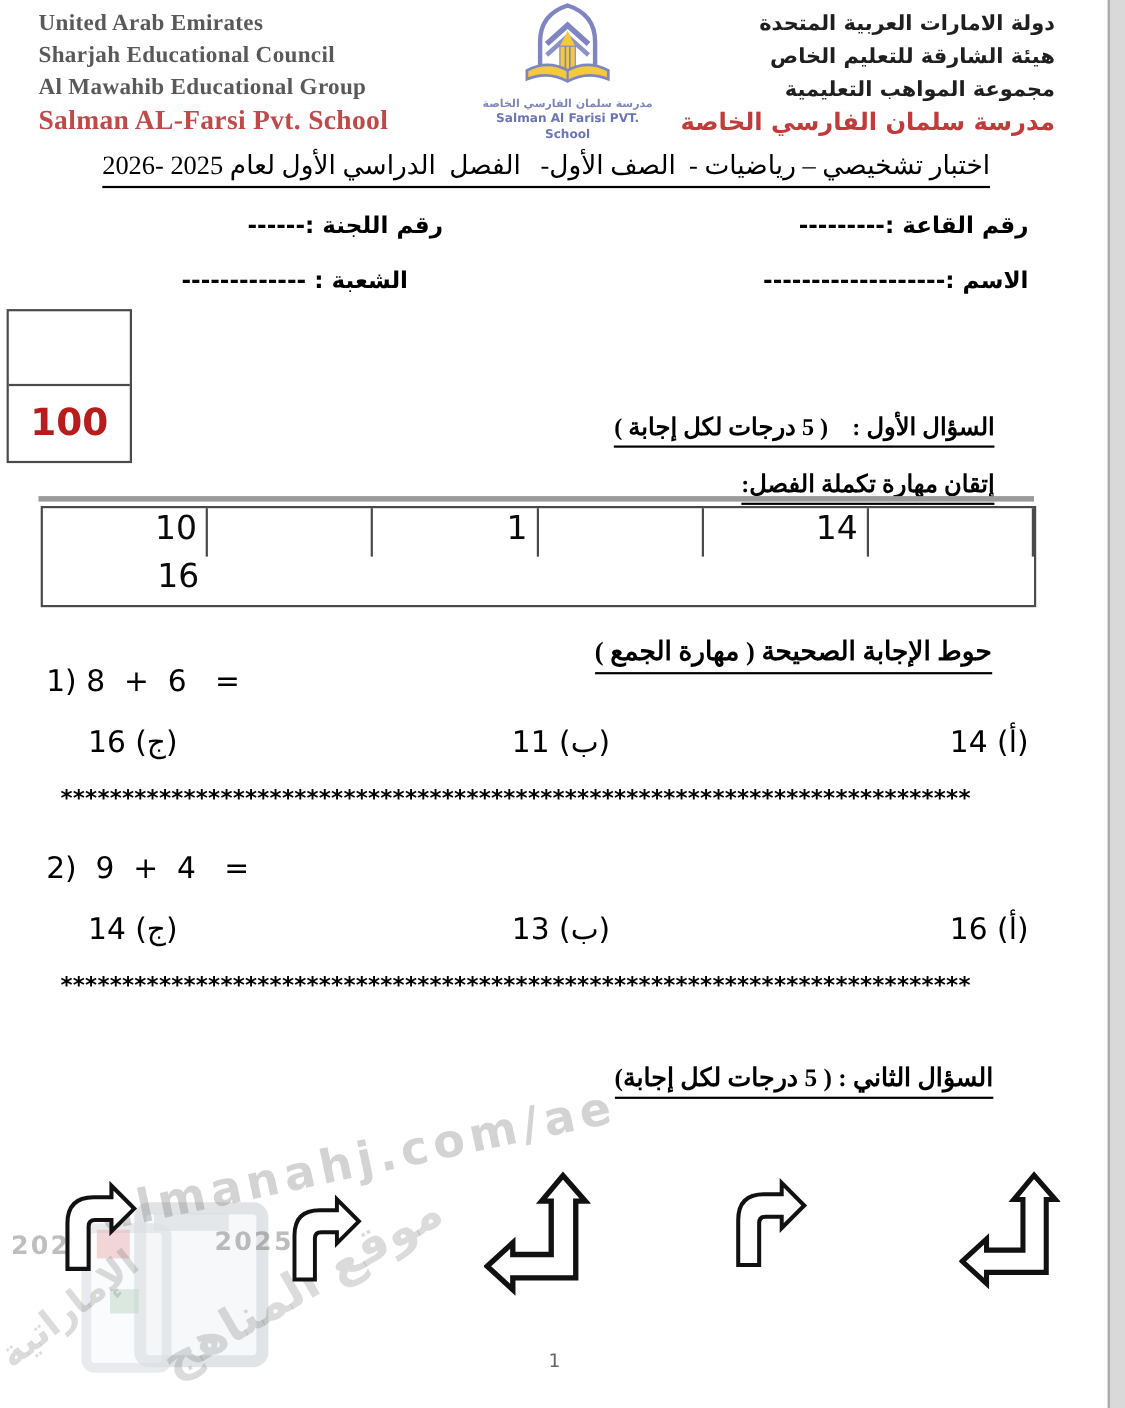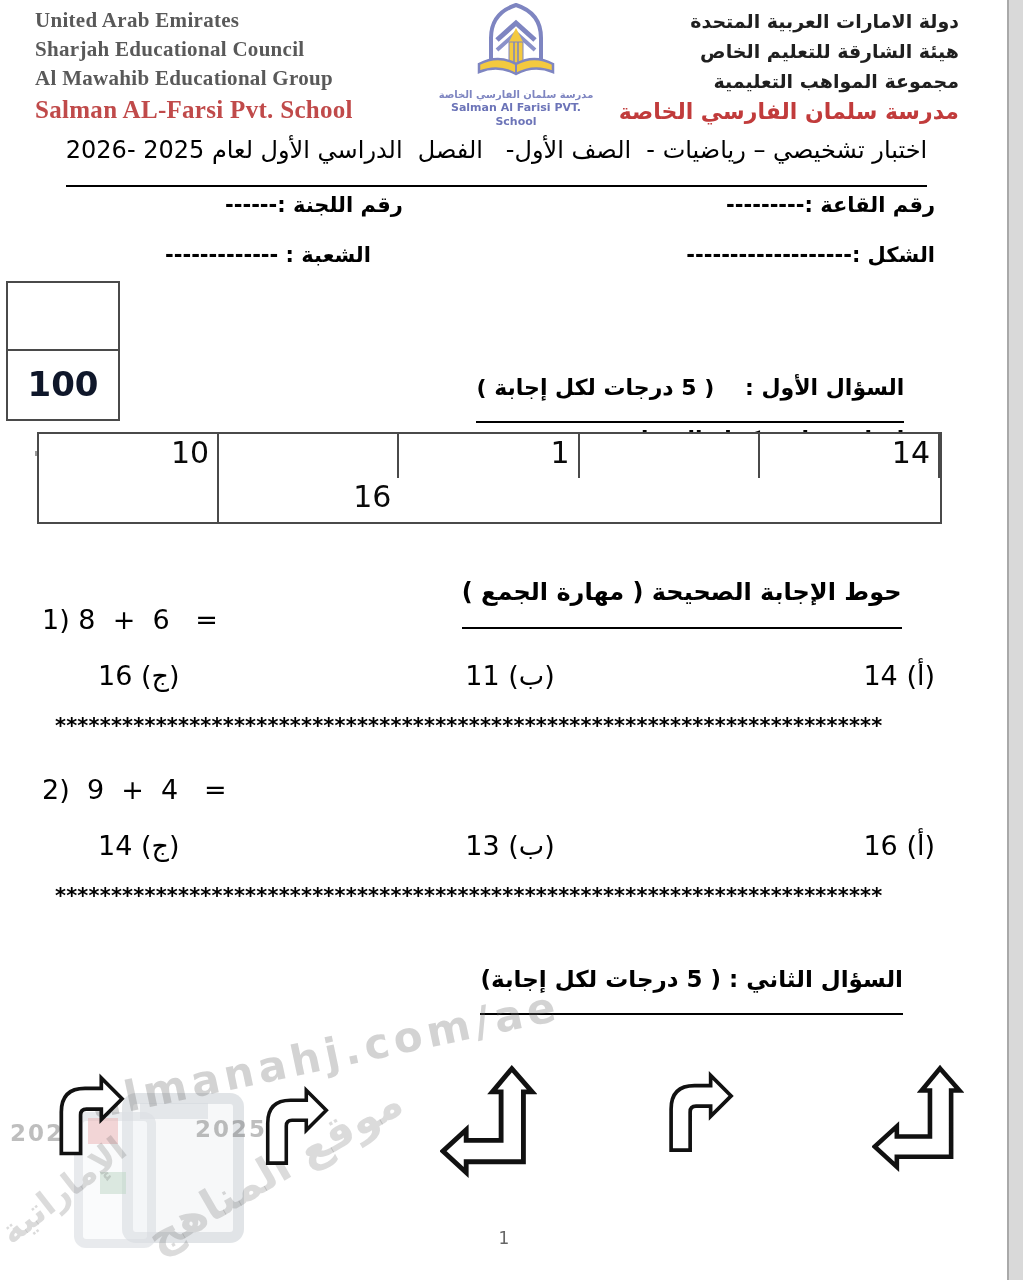--- a/index.html
+++ b/index.html
@@ -15,53 +15,53 @@
   .hdr-right{right:64px;top:6px;text-align:right;direction:rtl;font-weight:700;color:#1f1f1f;
              font-size:19px;line-height:30px;}
   .hdr-right .school{font-size:22px;line-height:32px;}
   
   .logo{left:430px;top:2px;width:172px;text-align:center;}
   .logo .ar{font-size:10px;font-weight:700;color:#7e85c1;direction:rtl;line-height:13px;}
   .logo .en{font-size:11px;font-weight:700;color:#6c74b8;line-height:14px;}
   
   .title{top:136px;left:0;right:30px;text-align:center;direction:rtl;font-size:24px;color:#000;}
   .title .u{white-space:pre;}
-  .u{display:inline-block;border-bottom:2px solid #000;padding-bottom:21px;}
+  .u{display:inline-block;border-bottom:2px solid #000;padding-bottom:4px;font-family:Liberation Serif, serif;}
   
   .field{font-size:21px;font-weight:700;direction:rtl;white-space:pre;color:#000;}
   .f-room{right:88px;top:193px;}
   .f-committee{left:225px;top:193px;}
   .f-name{right:88px;top:243px;}
   .f-section{left:165px;top:243px;}
   
   .scorebox{left:6px;top:281px;width:110px;height:136px;border:2px solid #4a4a4a;background:#fff;}
   .scorebox .cell-top{height:66px;border-bottom:2px solid #4a4a4a;}
   .scorebox .cell-bottom{height:66px;display:flex;align-items:center;justify-content:center;
-                         font-size:34px;font-weight:700;color:#0f172a;}
+                         font-size:34px;font-weight:700;color:#b91c1c;}
   
   .heading{direction:rtl;font-weight:700;color:#000;white-space:pre;}
   .h-q1{right:88px;top:350px;font-size:22px;}
   .h-skill1{right:88px;top:402px;font-size:22px;}
   .h-circle{right:88px;top:550px;font-size:24px;}
   .h-q2{right:88px;top:940px;font-size:23px;}
   .h-skill2{right:88px;top:998px;font-size:23px;}
   
   .graybar{left:35px;top:451px;width:905px;height:5px;background:#9a9a9a;}
-  .numtable{left:37px;top:432px;width:901px;height:88px;display:grid;grid-template-columns:repeat(5,1fr);
+  .numtable{left:37px;top:460px;width:901px;height:88px;display:grid;grid-template-columns:repeat(6,1fr);
             border:2px solid #4a4a4a;background:#fff;}
   .numtable .cell{border-right:2px solid #4a4a4a;font-size:30px;text-align:right;
                   padding:1px 8px 0 0;color:#0a0a0a;}
   .numtable .cell:last-child{border-right:none;}
   
   .eq{left:42px;font-size:27px;white-space:pre;color:#000;}
   .eq1{top:604px;} .eq2{top:774px;}
   .optrow{left:0;right:0;height:40px;font-size:27px;color:#000;}
   .opts1{top:660px;} .opts2{top:830px;}
   .opt{position:absolute;white-space:pre;}
-  .opt-a{right:88px;} .opt-b{left:360px;width:300px;text-align:center;} .opt-c{left:98px;}
+  .opt-a{right:88px;} .opt-b{left:360px;width:300px;text-align:center;} .opt-c{left:80px;}
   .stars{left:55px;width:884px;height:30px;overflow:hidden;white-space:nowrap;
          font-size:21px;font-weight:700;letter-spacing:.2px;color:#000;}
   .stars1{top:714px;} .stars2{top:884px;}
   
   .shaperow{left:0;top:1050px;width:1008px;height:150px;z-index:2;}
   .shape{position:absolute;}
   .shape svg{display:block;width:100%;height:100%;}
   .shape.s0{left:48px;top:22px;width:77px;height:86px;}
   .shape.s1{left:252px;top:36px;width:80px;height:80px;}
   .shape.s2{left:440px;top:10px;width:97px;height:124px;}
@@ -132,21 +132,21 @@
     <div>مجموعة المواهب التعليمية</div>
     <div class="school" style="color:#c13b3b">مدرسة سلمان الفارسي الخاصة</div>
   </div>
 
   <div class="abs title">
     <span class="u">اختبار تشخيصي – رياضيات -  الصف الأول-   الفصل  الدراسي الأول لعام 2025 -2026</span>
   </div>
 
   <div class="abs field f-room">رقم القاعة :---------</div>
   <div class="abs field f-committee">رقم اللجنة :------</div>
-  <div class="abs field f-name">الشكل :-------------------</div>
+  <div class="abs field f-name">الاسم :-------------------</div>
   <div class="abs field f-section">الشعبة : -------------</div>
 
   <div class="abs scorebox">
     <div class="cell-top"></div>
     <div class="cell-bottom">100</div>
   </div>
 
   <div class="abs heading h-q1">
     <span class="u">السؤال الأول :    ( 5 درجات لكل إجابة )</span>
   </div>

